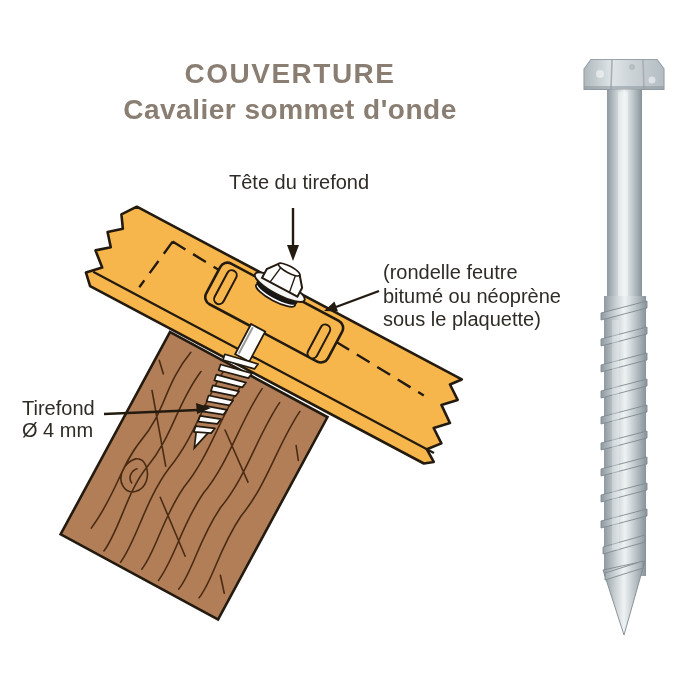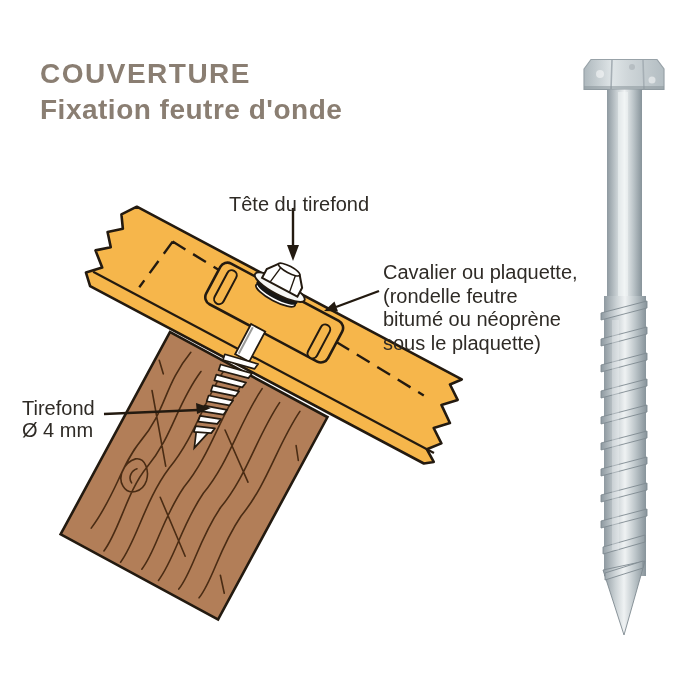--- a/index.html
+++ b/index.html
@@ -1,25 +1,25 @@
 <!DOCTYPE html>
 <html><head>
 <meta charset="utf-8">
 <style>
   html,body{margin:0;padding:0;background:#ffffff;}
   .page{position:relative;width:700px;height:700px;background:#ffffff;overflow:hidden;
         font-family:"Liberation Sans",sans-serif;}
   .illustration{position:absolute;left:0;top:0;}
-  .title-block{position:absolute;left:40px;top:56px;width:500px;text-align:left;
+  .title-block{position:absolute;left:40px;top:56px;width:500px;text-align:center;
                color:#8a7e72;font-weight:bold;line-height:36px;}
   .title-line1{font-size:28px;letter-spacing:1.5px;}
   .title-line2{font-size:28px;letter-spacing:0.5px;}
   .callout{position:absolute;color:#2f2b26;font-size:20px;line-height:23px;}
   .callout div{white-space:nowrap;}
-  .label-tete{left:229px;top:193px;}
+  .label-tete{left:229px;top:171px;}
   .label-cavalier{left:383px;top:261px;line-height:23.5px;}
   .label-tirefond{left:22px;top:397px;line-height:22px;}
 </style>
 </head>
 <body>
 
 <div class="page">
 
   <svg class="illustration" width="700" height="700" viewBox="0 0 700 700">
     <defs>
@@ -137,29 +137,28 @@
         <circle cx="600" cy="74" r="4" fill="#ffffff" opacity="0.5"></circle>
         <circle cx="632" cy="67" r="3" fill="#8e989e" opacity="0.35"></circle>
         <circle cx="652" cy="80" r="3.5" fill="#ffffff" opacity="0.5"></circle>
         <rect x="612" y="320" width="7" height="230" fill="#eef2f3" opacity="0.35"></rect>
       </g>
     </g>
   </svg>
 
   <div class="title-block">
     <div class="title-line1">COUVERTURE</div>
-    <div class="title-line2">Fixation feutre d'onde</div>
+    <div class="title-line2">Cavalier sommet d'onde</div>
   </div>
 
   <div class="callout label-tete">
     <div>Tête du tirefond</div>
   </div>
 
   <div class="callout label-cavalier">
-    <div>Cavalier ou plaquette,</div>
     <div>(rondelle feutre</div>
     <div>bitumé ou néoprène</div>
     <div>sous le plaquette)</div>
   </div>
 
   <div class="callout label-tirefond">
     <div>Tirefond</div>
     <div>Ø 4 mm</div>
   </div>
 

